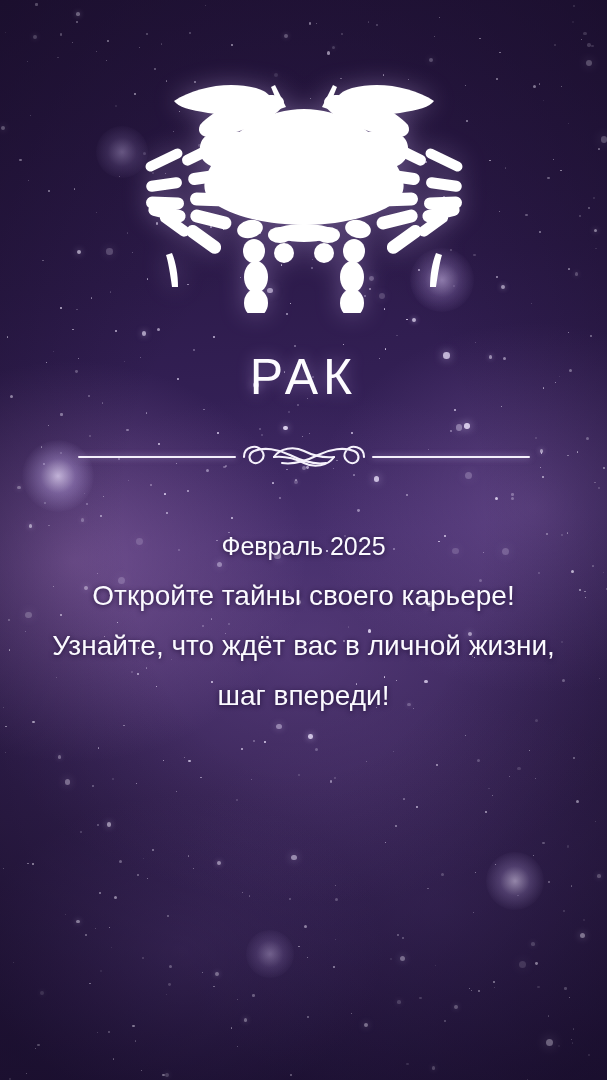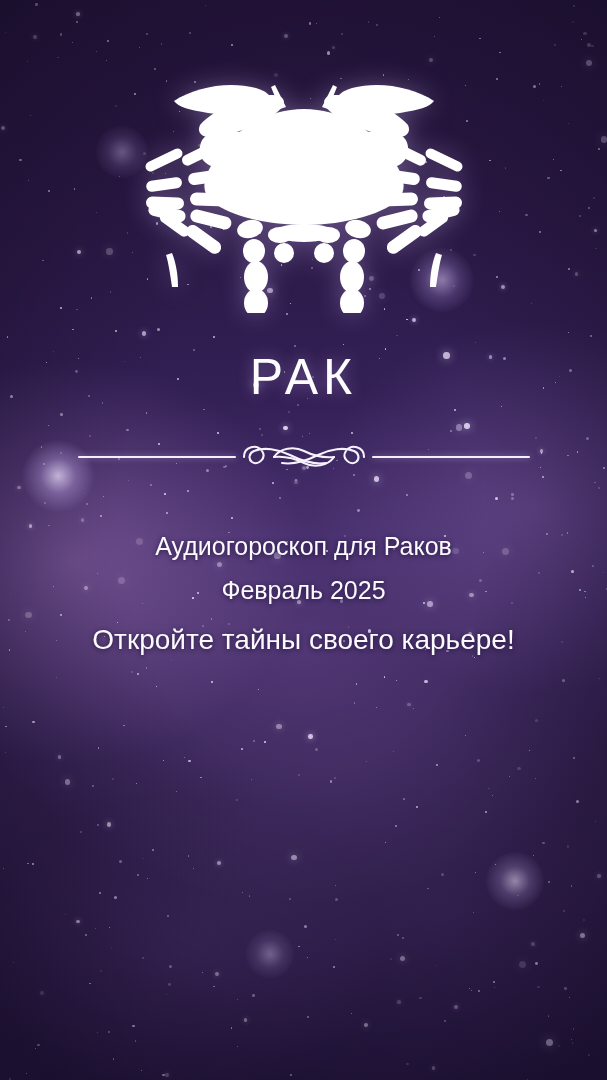--- a/index.html
+++ b/index.html
@@ -775,22 +775,23 @@
                  C120 22 119 16 114 14 C104 10 90 12 78 18 C66 24 54 28 42 26"></path>
         <path d="M34 20 C40 11 54 9 64 14 C74 19 84 21 94 20"></path>
         <path d="M94 20 C88 29 74 31 64 26 C54 21 44 19 34 20"></path>
       </svg>
     </div>
     <div class="rule"></div>
   </div>
 
   <div class="copy">
     <div class="lead">
-      <span class="line">Аудиогороскоп для Раков</span>
       <span class="line">Февраль 2025</span>
     </div>
     <div class="pitch">
       <span class="line">Откройте тайны своего карьере!</span>
+      <span class="line">Узнайте, что ждёт вас в личной жизни,</span>
+      <span class="line">шаг впереди!</span>
     </div>
   </div>
 
 
 </div>
 
 </body></html>

